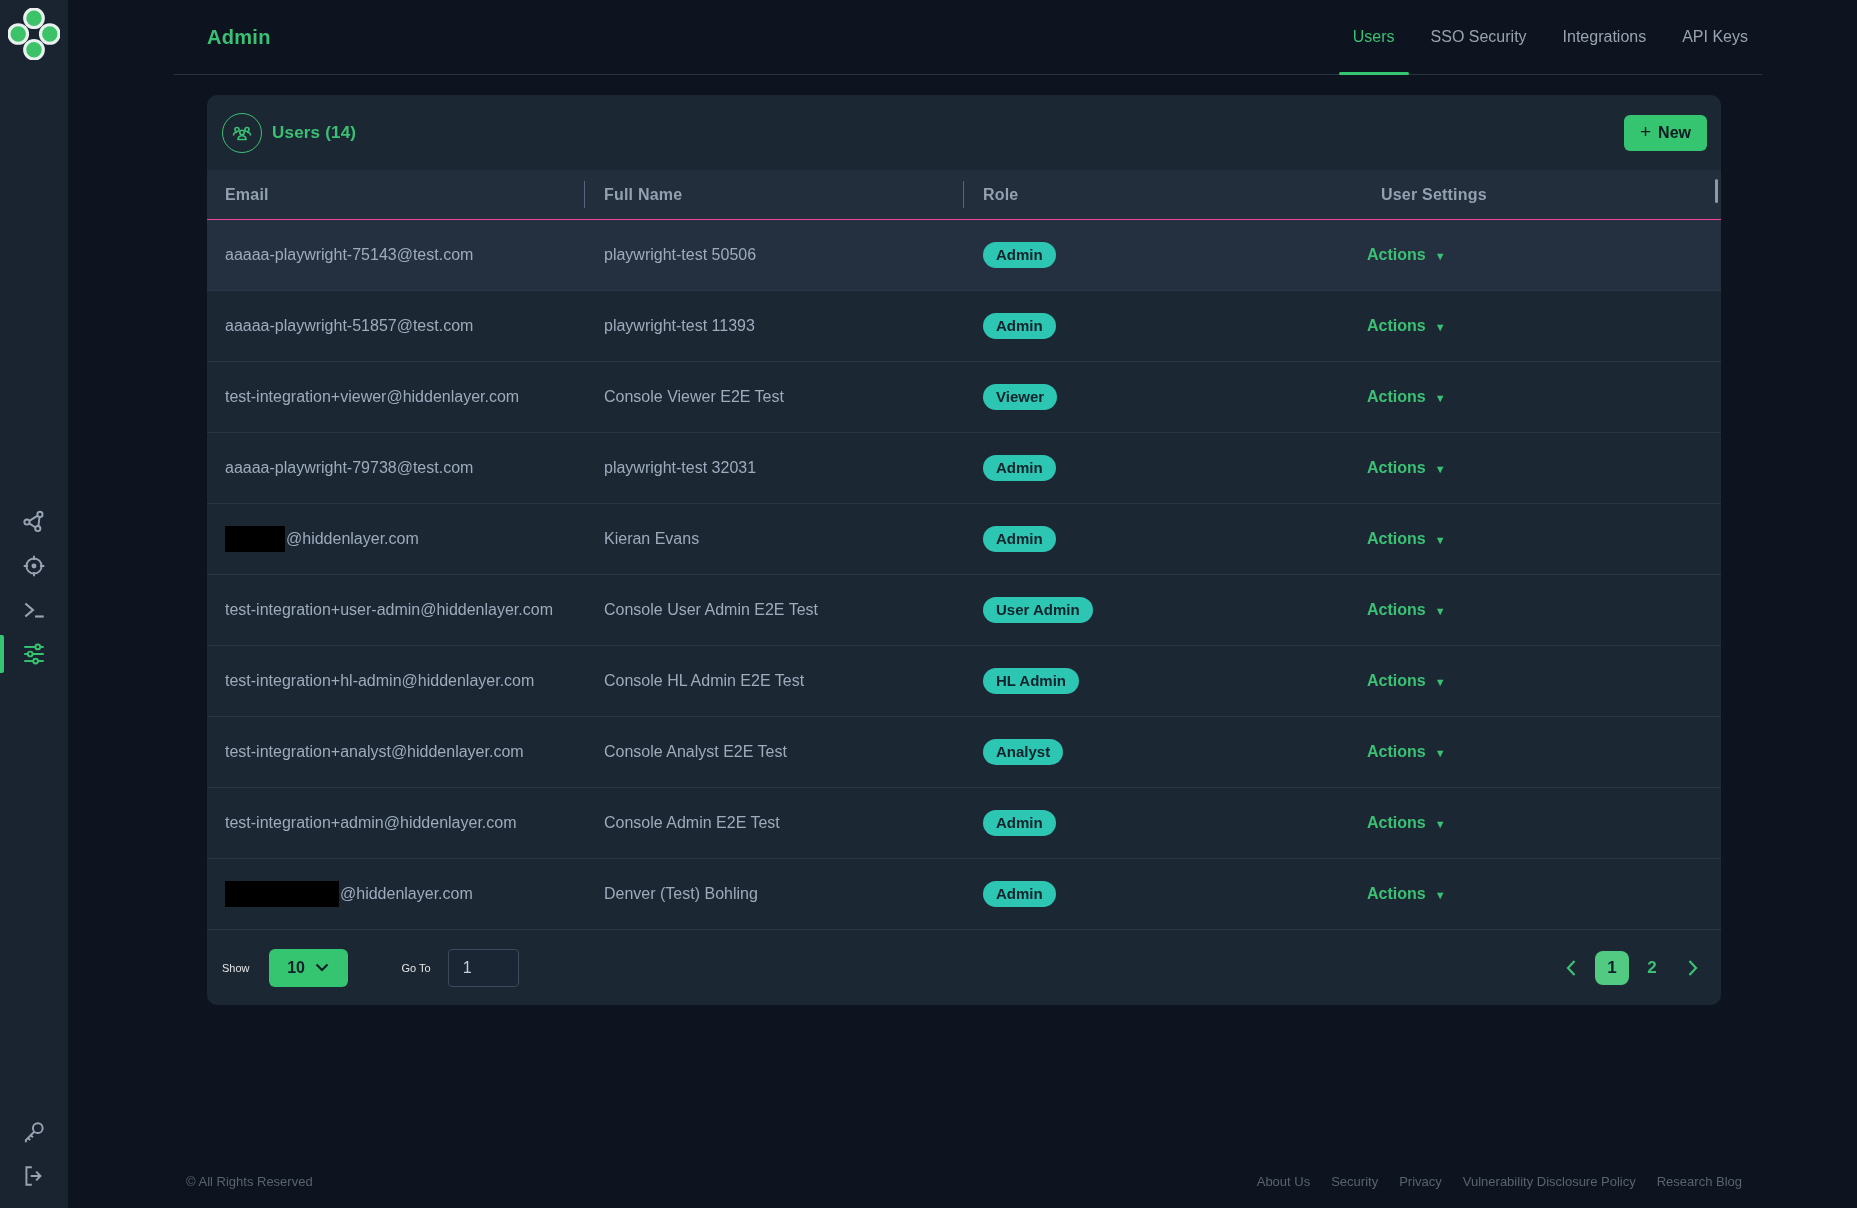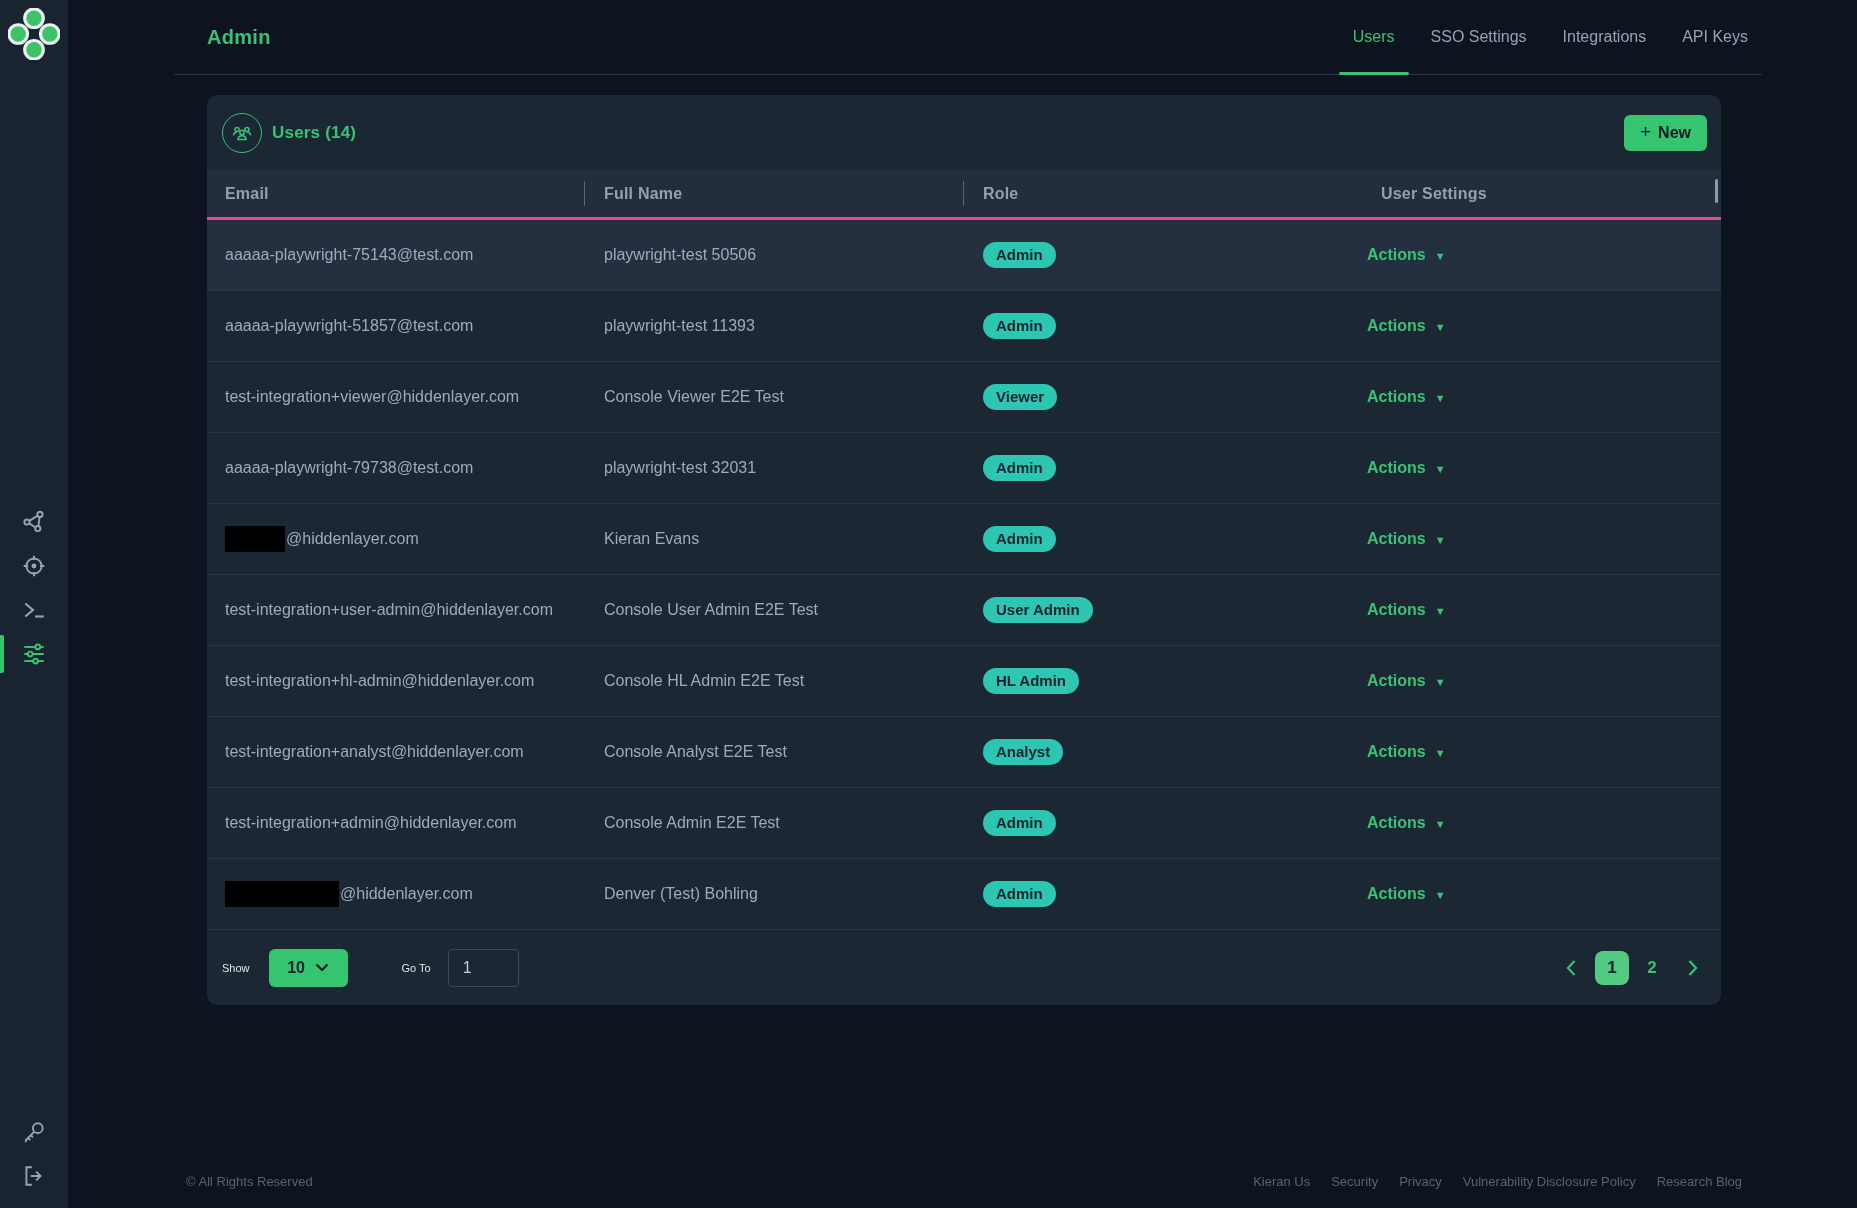--- a/index.html
+++ b/index.html
@@ -66,21 +66,21 @@
   .new-btn {
     margin-left:auto; background:#35c46f; color:#0f1b24; border:none; border-radius:6px;
     height:36px; padding:0 16px; font-family:inherit; font-size:16px; font-weight:700;
     display:flex; align-items:center; gap:7px; cursor:pointer;
   }
   .new-btn .plus { font-size:19px; font-weight:400; line-height:1; margin-top:-2px; }
 
   
   .grid-cols { display:grid; grid-template-columns:377px 379px 398px 1fr; }
   .thead {
-    height:50px; background:#222e3c; border-bottom:3px solid #ec4899; flex-shrink:0;
+    height:50px; background:#222e3c; border-bottom:1px solid #ec4899; flex-shrink:0;
     align-items:center; position:relative;
   }
   .th { font-size:16px; font-weight:700; color:#93a0af; padding-left:18px; position:relative;
         height:100%; display:flex; align-items:center; letter-spacing:.2px; }
   .th + .th { padding-left:20px; }
   .th .col-div { position:absolute; left:0; top:11px; bottom:11px; width:1px; background:#55657c; }
   .thead .end-div { position:absolute; right:3px; top:9px; height:24px; width:3px; background:#8e9aa9; border-radius:2px; }
 
   .tbody { flex-shrink:0; }
   .trow { height:71px; align-items:center; border-bottom:1px solid #2a3544; font-size:16px; color:#9dabbb; }
@@ -216,21 +216,21 @@
       </button>
     </div>
   </aside>
 
   <div class="main">
 
     <header class="topbar">
       <h1 class="page-title">Admin</h1>
       <nav class="tabs">
           <button class="tab active">Users</button>
-          <button class="tab">SSO Settings</button>
+          <button class="tab">SSO Security</button>
           <button class="tab">Integrations</button>
           <button class="tab">API Keys</button>
         </nav>
     </header>
 
     <section class="card">
       <div class="card-head">
         <span class="users-badge">
           <svg width="24" height="24" viewBox="0 0 24 24" fill="none" stroke="#3ac173" stroke-width="1.6">
             <circle cx="7" cy="8.5" r="2"></circle>
@@ -448,21 +448,21 @@
                 <polyline points="2.5,2 9,9 2.5,16"></polyline>
               </svg>
           </button>
         </div>
       </div>
     </section>
 
     <footer class="footer">
       <span>© All Rights Reserved</span>
       <nav class="flinks">
-          <a class="flink">Kieran Us</a>
+          <a class="flink">About Us</a>
           <a class="flink">Security</a>
           <a class="flink">Privacy</a>
           <a class="flink">Vulnerability Disclosure Policy</a>
           <a class="flink">Research Blog</a>
         </nav>
     </footer>
 
   </div>
 </div>
 

